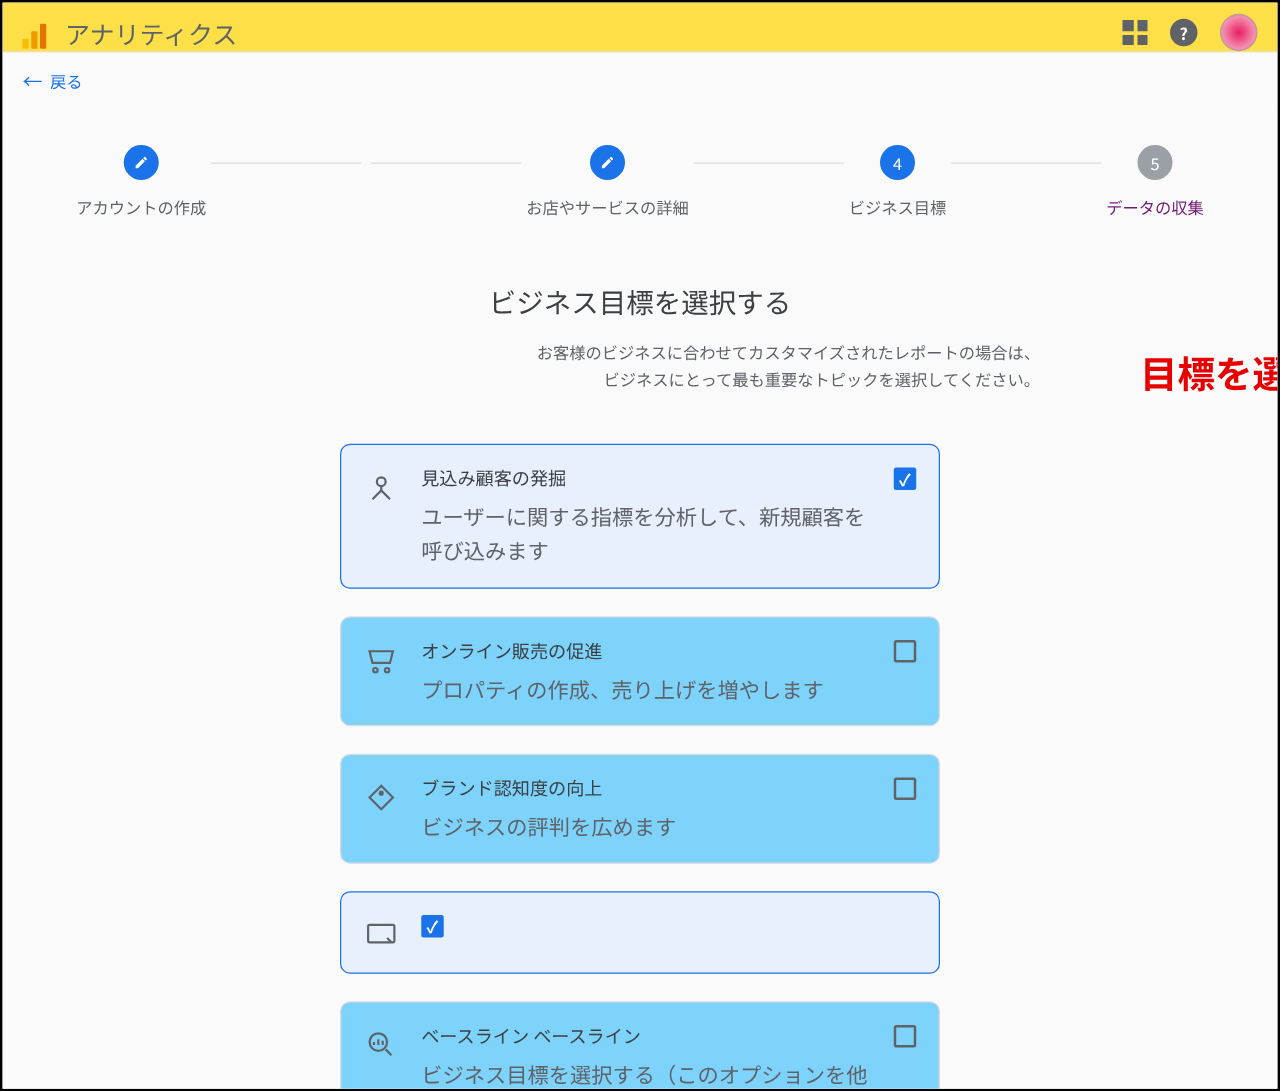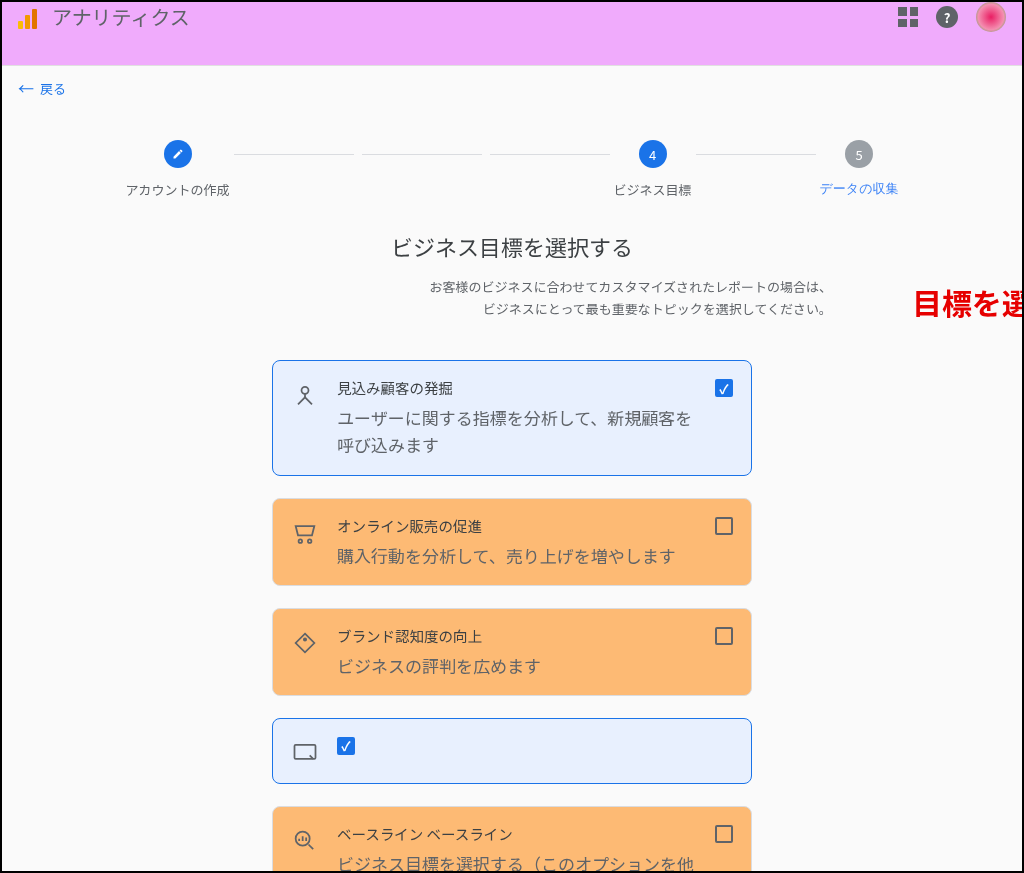--- a/index.html
+++ b/index.html
@@ -8,26 +8,26 @@
       background: #fff;
       color: #3c4043;
       width: 1024px;
       height: 873px;
       border: 2px solid #000;
       position: relative;
       overflow: hidden;
     }
     
     .header {
-      height: 64px;
+      height: 40px;
       display: flex;
-      align-items: flex-start;
+      align-items: flex-end;
       padding: 0 16px;
       border-bottom: 1px solid #e0e0e0;
-      background: #f0abfc;
+      background: #fde047;
     }
     .logo-wrap { display: flex; align-items: center; gap: 10px; }
     .logo-icon { width: 24px; height: 24px; display: flex; align-items: flex-end; gap: 2px; }
     .bar { width: 5px; border-radius: 1px; }
     .bar1 { height: 8px; background: #fbbc04; }
     .bar2 { height: 14px; background: #f29900; }
     .bar3 { height: 20px; background: #e37400; }
     .app-title { font-size: 20px; color: #5f6368; font-weight: 400; }
     .header-right { margin-left: auto; display: flex; align-items: center; gap: 18px; }
     .apps-icon { width: 20px; height: 20px; display: grid; grid-template-columns: repeat(2, 1fr); grid-template-rows: repeat(2, 1fr); gap: 3px; cursor: pointer; }
@@ -40,40 +40,40 @@
     .back-arrow { font-size: 16px; }
     
     .main { background: #fafafa; padding: 10px 40px 40px; }
     
     .stepper { display: flex; align-items: flex-start; justify-content: center; margin-top: 20px; }
     .step { display: flex; flex-direction: column; align-items: center; position: relative; }
     .step-circle { width: 28px; height: 28px; border-radius: 50%; display: flex; align-items: center; justify-content: center; color: #fff; font-size: 13px; }
     .step-blue { background: #1a73e8; }
     .step-grey { background: #9aa0a6; }
     .step-label { margin-top: 12px; font-size: 13px; color: #5f6368; white-space: nowrap; }
-    .step-label.inactive { color: #3b82f6; font-family: Liberation Mono, monospace; }
+    .step-label.inactive { color: #701a75; }
     .step-line { flex: 1; height: 1px; background: #dadce0; margin: 14px 4px 0; min-width: 90px; max-width: 120px; }
     .pencil-icon { width: 12px; height: 12px; }
     
     .content { max-width: 640px; margin: 0 auto; position: relative; }
-    .page-heading { text-align: center; font-size: 22px; color: #3c4043; margin-top: 31px; font-weight: 400; }
+    .page-heading { text-align: center; font-size: 22px; color: #3c4043; margin-top: 50px; font-weight: 400; }
     .page-sub { text-align: right; font-size: 13px; color: #5f6368; margin-top: 14px; line-height: 1.7; }
     
     .annotation { position: absolute; right: -230px; top: 50px; color: #e60000; font-size: 30px; font-weight: 700; white-space: nowrap; }
     
     .options { margin-top: 40px; display: flex; flex-direction: column; gap: 22px; padding: 0 80px; }
     .card {
       border: 1px solid #dadce0;
       border-radius: 8px;
       padding: 16px 18px;
       display: flex;
       align-items: flex-start;
       gap: 18px;
       cursor: pointer;
-      background: #fdba74;
+      background: #7dd3fc;
     }
     .card.selected { border-color: #1a73e8; background: #e8f0fe; }
     .card-icon { width: 28px; height: 28px; flex-shrink: 0; margin-top: 4px; color: #5f6368; }
     .card-body { flex: 1; }
     .card-title { font-size: 14.5px; color: #3c4043; margin-bottom: 6px; }
     .card-desc { font-size: 17px; color: #5f6368; line-height: 1.6; }
     .checkbox { width: 18px; height: 18px; border: 2px solid #5f6368; border-radius: 2px; flex-shrink: 0; margin-top: 2px; display: flex; align-items: center; justify-content: center; }
     .checkbox.checked { background: #1a73e8; border-color: #1a73e8; }
     .checkmark { color: #fff; font-size: 13px; font-weight: bold; }
   </style>
@@ -114,20 +114,28 @@
     <div class="step">
       <div class="step-circle step-blue">
         <svg class="pencil-icon" viewBox="0 0 24 24" fill="#fff">
             <path d="M3 17.25V21h3.75L17.81 9.94l-3.75-3.75L3 17.25zM20.71 7.04a1 1 0 0 0 0-1.41l-2.34-2.34a1 1 0 0 0-1.41 0l-1.83 1.83 3.75 3.75 1.83-1.83z"></path>
           </svg>
       </div>
       <div class="step-label">アカウントの作成</div>
     </div>
     <div class="step-line"></div>
     <div class="step-line"></div>
+    <div class="step">
+      <div class="step-circle step-blue">
+        <svg class="pencil-icon" viewBox="0 0 24 24" fill="#fff">
+            <path d="M3 17.25V21h3.75L17.81 9.94l-3.75-3.75L3 17.25zM20.71 7.04a1 1 0 0 0 0-1.41l-2.34-2.34a1 1 0 0 0-1.41 0l-1.83 1.83 3.75 3.75 1.83-1.83z"></path>
+          </svg>
+      </div>
+      <div class="step-label">お店やサービスの詳細</div>
+    </div>
     <div class="step-line"></div>
     <div class="step">
       <div class="step-circle step-blue">4</div>
       <div class="step-label">ビジネス目標</div>
     </div>
     <div class="step-line"></div>
     <div class="step">
       <div class="step-circle step-grey">5</div>
       <div class="step-label inactive">データの収集</div>
     </div>
@@ -163,21 +171,21 @@
       <div class="card">
         <div class="card-icon">
           <svg viewBox="0 0 24 24" fill="none" stroke="#5f6368" stroke-width="1.5">
               <path d="M4 6h16l-2 8H6L4 6z"></path>
               <circle cx="8" cy="19" r="1.5"></circle>
               <circle cx="16" cy="19" r="1.5"></circle>
             </svg>
         </div>
         <div class="card-body">
           <div class="card-title">オンライン販売の促進</div>
-          <div class="card-desc">購入行動を分析して、売り上げを増やします</div>
+          <div class="card-desc">プロパティの作成、売り上げを増やします</div>
         </div>
         <div class="checkbox"></div>
       </div>
 
       <div class="card">
         <div class="card-icon">
           <svg viewBox="0 0 24 24" fill="none" stroke="#5f6368" stroke-width="1.5">
               <path d="M12 4l8 8-8 8-8-8 8-8z"></path>
               <circle cx="12" cy="9" r="1" fill="#5f6368"></circle>
             </svg>

